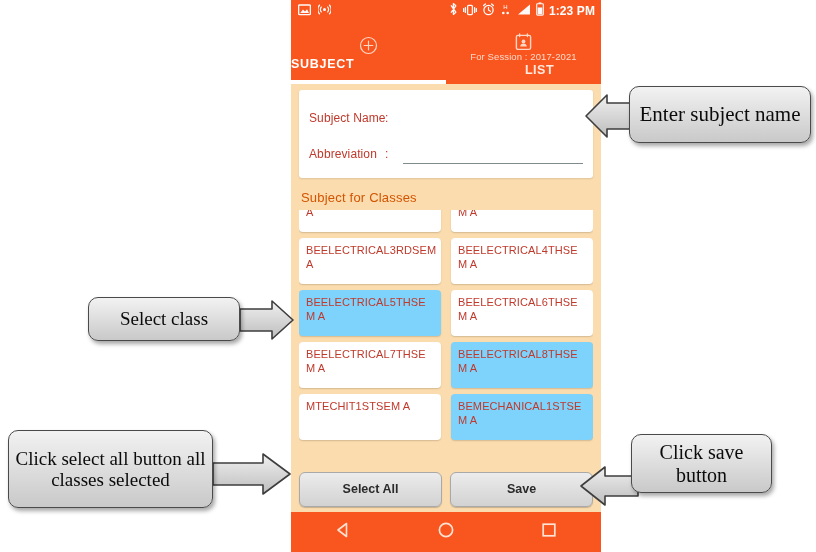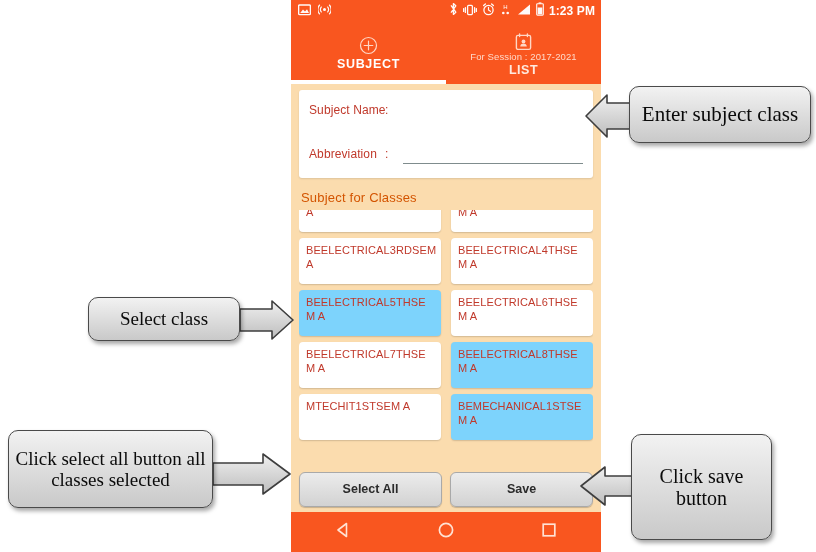--- a/index.html
+++ b/index.html
@@ -28,46 +28,46 @@
   .sb-ico{display:block;opacity:.97;}
   .sb-time{font-size:12px;font-weight:bold;letter-spacing:.1px;line-height:1;}
 
   
   #appbar{
     position:absolute;left:0;top:22px;width:310px;height:62px;
     background:#f9561f;
   }
   .tab{
     position:absolute;top:0;height:62px;
-    display:flex;flex-direction:column;align-items:center;justify-content:center;
+    display:flex;flex-direction:column;justify-content:center;
     color:#ffffff;
   }
   #tab-subject{left:0;width:155px;}
   #tab-list{left:155px;width:155px;}
   .tab-icon{height:20px;display:flex;align-items:center;justify-content:center;margin-bottom:1px;}
   .tab-label{font-size:12.5px;font-weight:bold;letter-spacing:.7px;}
   #tab-list .tab-label{font-weight:bold;letter-spacing:.5px;color:#ffe9de;}
   .tab-session{
     font-size:9.5px;color:#ffd9c9;letter-spacing:.1px;
     position:absolute;left:0;width:100%;text-align:center;top:29px;white-space:nowrap;
   }
-  #tab-list .tab-label{position:absolute;top:41px;left:0;width:100%;text-align:center;}
+  #tab-list .tab-label{position:absolute;top:41px;left:16px;width:100%;text-align:center;}
   #tab-list .tab-icon{position:absolute;top:10px;left:0;width:100%;}
   .tab-underline{
     position:absolute;left:0;top:58px;width:155px;height:4px;background:#ffffff;
   }
 
   
   #form-card{
     position:absolute;left:8px;top:90px;width:294px;height:88px;
     background:#ffffff;border-radius:3px;
     box-shadow:0 1px 2px rgba(0,0,0,.12);
   }
   .form-row{position:absolute;left:0;width:294px;height:44px;}
-  #row-subject{top:0;}
+  #row-subject{top:8px;}
   #row-abbr{top:44px;}
   .f-label{
     position:absolute;left:10px;top:13px;
     font-size:12px;color:#c0392b;letter-spacing:.1px;
   }
   .f-colon{position:absolute;left:86px;top:13px;font-size:12px;color:#c0392b;}
   .f-input{
     position:absolute;left:104px;top:6px;width:180px;height:26px;
   }
   .f-value{
@@ -134,21 +134,21 @@
     display:flex;align-items:center;justify-content:center;
     text-align:center;
     font-family:"Liberation Serif", serif;
     color:#0b0b0b;
     line-height:1.12;
     box-sizing:border-box;
   }
   #co-enter{left:629px;top:86px;width:182px;height:57px;font-size:21px;padding:0 8px;}
   #co-select{left:88px;top:297px;width:152px;height:44px;font-size:19px;padding:0 6px;}
   #co-selectall{left:8px;top:430px;width:205px;height:78px;font-size:19px;padding:0 6px;}
-  #co-save{left:631px;top:434px;width:141px;height:106px;font-size:20px;padding:0 6px;}
+  #co-save{left:631px;top:434px;width:141px;height:59px;font-size:20px;padding:0 6px;}
 
   .arrow{position:absolute;}
 </style>
 </head>
 <body>
 
 <div id="phone">
 
   <div id="statusbar">
     <div class="sb-left">
@@ -306,21 +306,21 @@
 
 <svg class="arrow" style="left:583px;top:93px;" width="58" height="46" viewBox="0 0 58 46">
   <path d="M56 10 H24 V2 L3 23 L24 44 V36 H56 Z" fill="url(#g1)" stroke="#3e3e3e" stroke-width="1.6" stroke-linejoin="round"></path>
   <defs>
       <linearGradient id="g1" x1="0" y1="0" x2="0" y2="1">
         <stop offset="0" stop-color="#f0f0f0"></stop>
         <stop offset="1" stop-color="#bdbdbd"></stop>
       </linearGradient>
     </defs>
 </svg>
-<div class="callout" id="co-enter">Enter subject class</div>
+<div class="callout" id="co-enter">Enter subject name</div>
 
 <svg class="arrow" style="left:238px;top:299px;" width="58" height="42" viewBox="0 0 58 42">
   <path d="M2 10 H34 V2 L55 21 L34 40 V32 H2 Z" fill="url(#g2)" stroke="#3e3e3e" stroke-width="1.6" stroke-linejoin="round"></path>
   <defs>
       <linearGradient id="g2" x1="0" y1="0" x2="0" y2="1">
         <stop offset="0" stop-color="#f0f0f0"></stop>
         <stop offset="1" stop-color="#bdbdbd"></stop>
       </linearGradient>
     </defs>
 </svg>

